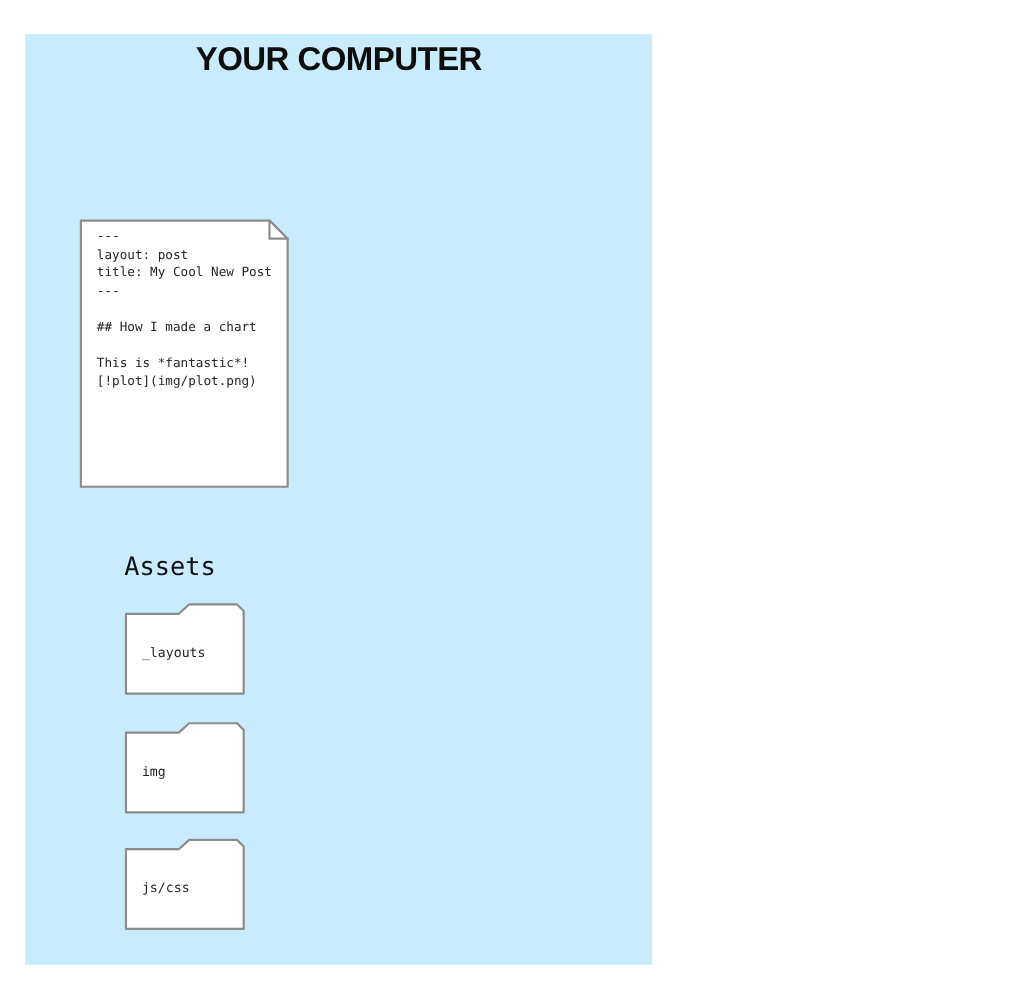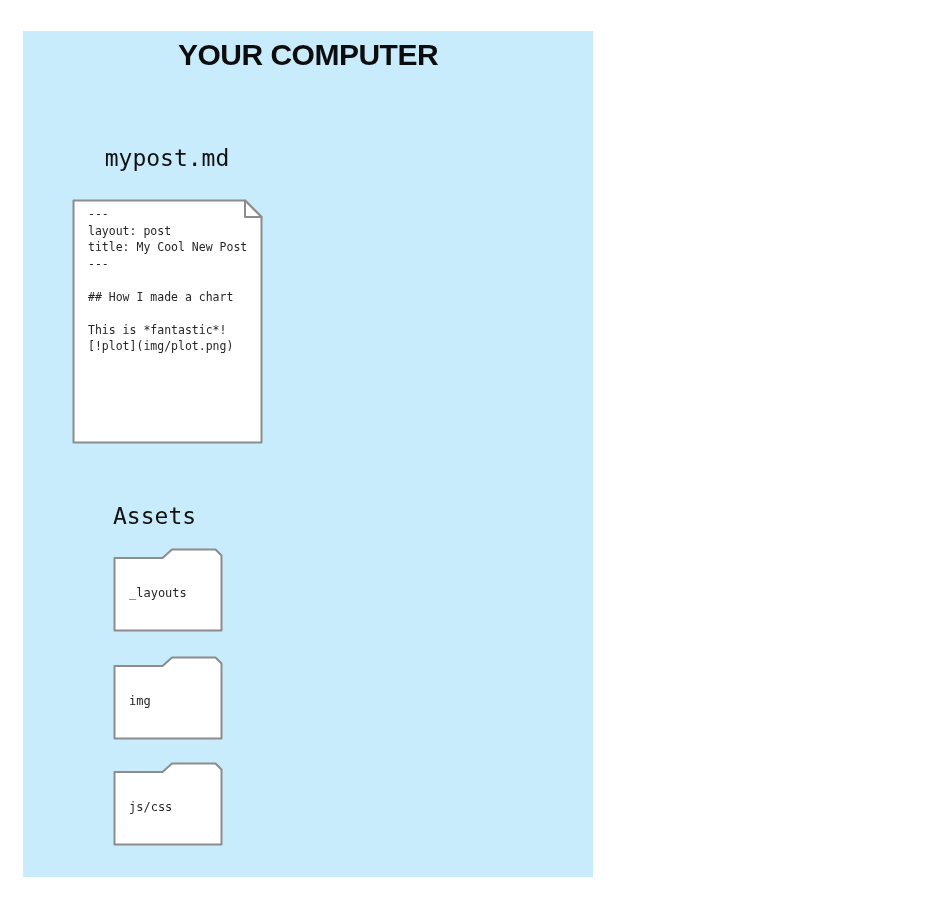--- a/index.html
+++ b/index.html
@@ -105,21 +105,20 @@
   .folder-3 { top: 731px; text-align: right; }
 </style>
 </head>
 <body>
 
 <div class="stage">
   <div class="panel">
 
     <div class="panel-title">YOUR COMPUTER</div>
 
-    <div class="doc-label">mypost.md</div>
 
     <div class="doc">
       <svg width="191" height="245" viewBox="0 0 191 245">
         <path class="shape" d="M1.5,1.5 H173 L189.5,18 V243.5 H1.5 Z"></path>
         <path class="shape" d="M173,1.5 L189.5,18 H173 Z"></path>
       </svg>
       <pre class="doc-text">---
 layout: post
 title: My Cool New Post
 ---

